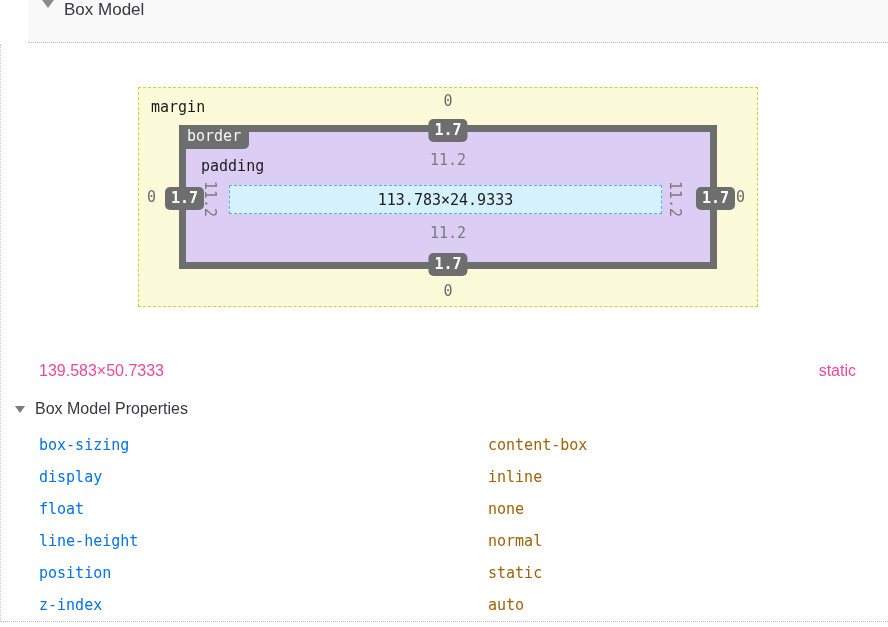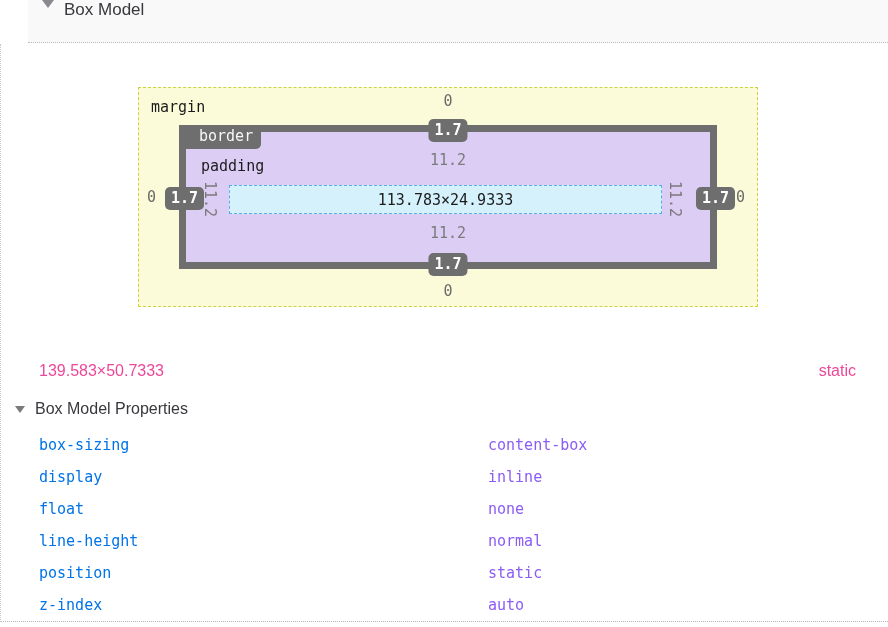--- a/index.html
+++ b/index.html
@@ -59,21 +59,21 @@
   }
   .bm-layer-label {
     position: absolute;
     font-size: 15px; color: #1c1c1c;
     line-height: 18px;
   }
   .bm-tag {
     position: absolute; left: 41px; top: 38px; z-index: 3;
     background: #6e6e6e; color: #f7f7f7;
     font-size: 15px; line-height: 17px;
-    padding: 3px 8px 4px 20px;
+    padding: 3px 8px 4px 8px;
     border-radius: 0 0 5px 0;
   }
   .bm-val {
     position: absolute;
     font-size: 15px; line-height: 18px;
     color: #7b7b7b;
     white-space: nowrap;
   }
   .bm-val.dark { color: #6b6b6b; }
   .bm-center { left: 0; right: 0; text-align: center; }
@@ -103,21 +103,21 @@
   .twisty.small {
     border-left-width: 5px; border-right-width: 5px; border-top-width: 7px;
     border-top-color: #7a7a7e;
   }
   .props-title { font-size: 16px; color: #38383d; }
   .prop-row {
     position: absolute; left: 0; right: 0; height: 22px;
     font-size: 15px; line-height: 22px;
   }
   .prop-name { position: absolute; left: 38px; color: #0074e8; }
-  .prop-value { position: absolute; left: 487px; color: #8b5cf6; }
+  .prop-value { position: absolute; left: 487px; color: #a16207; }
 </style>
 </head>
 <body>
 
 <div class="page">
 
   <div class="panel-header">
     <span class="twisty"></span>
     <span class="panel-title">Box Model</span>
   </div>

